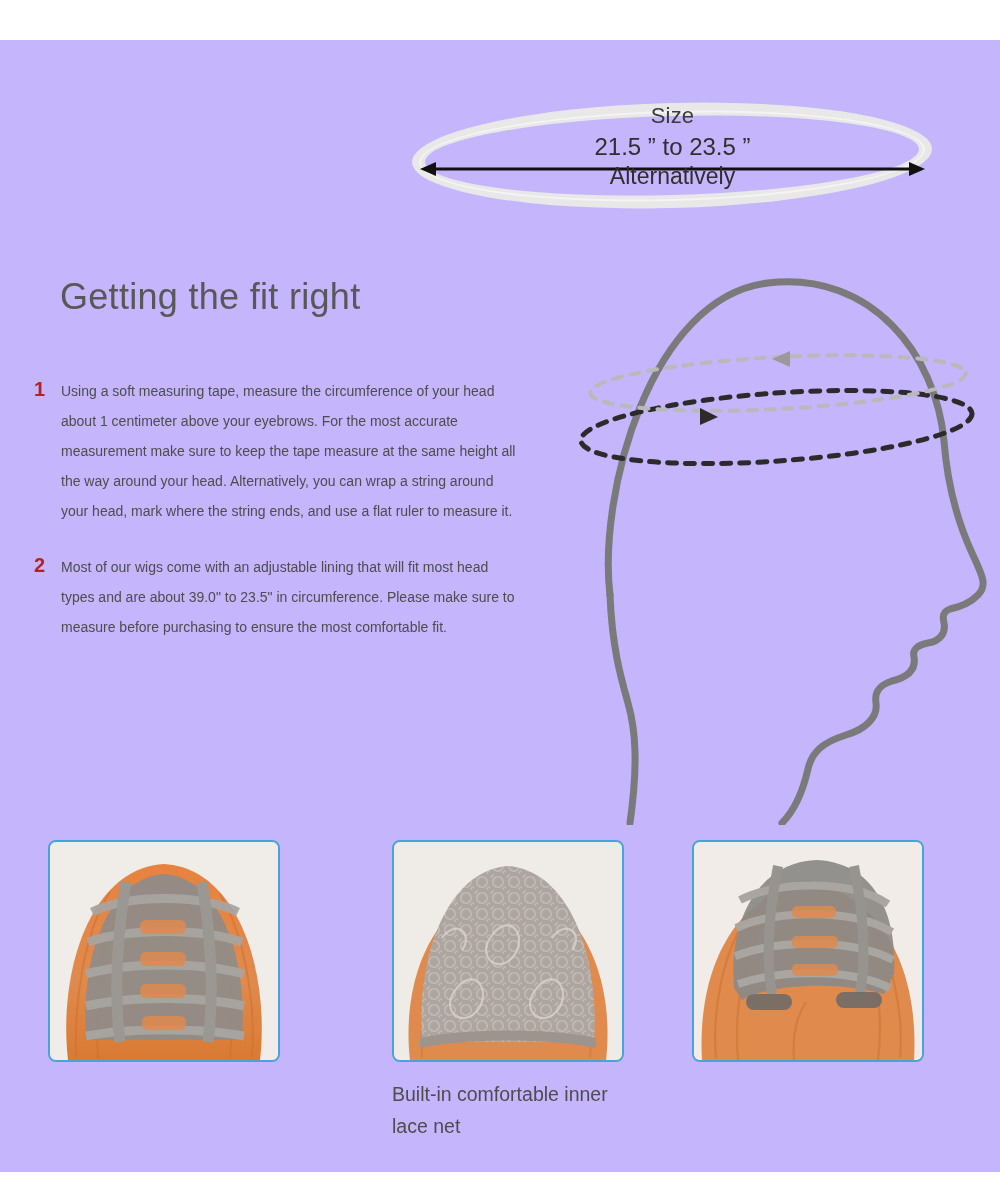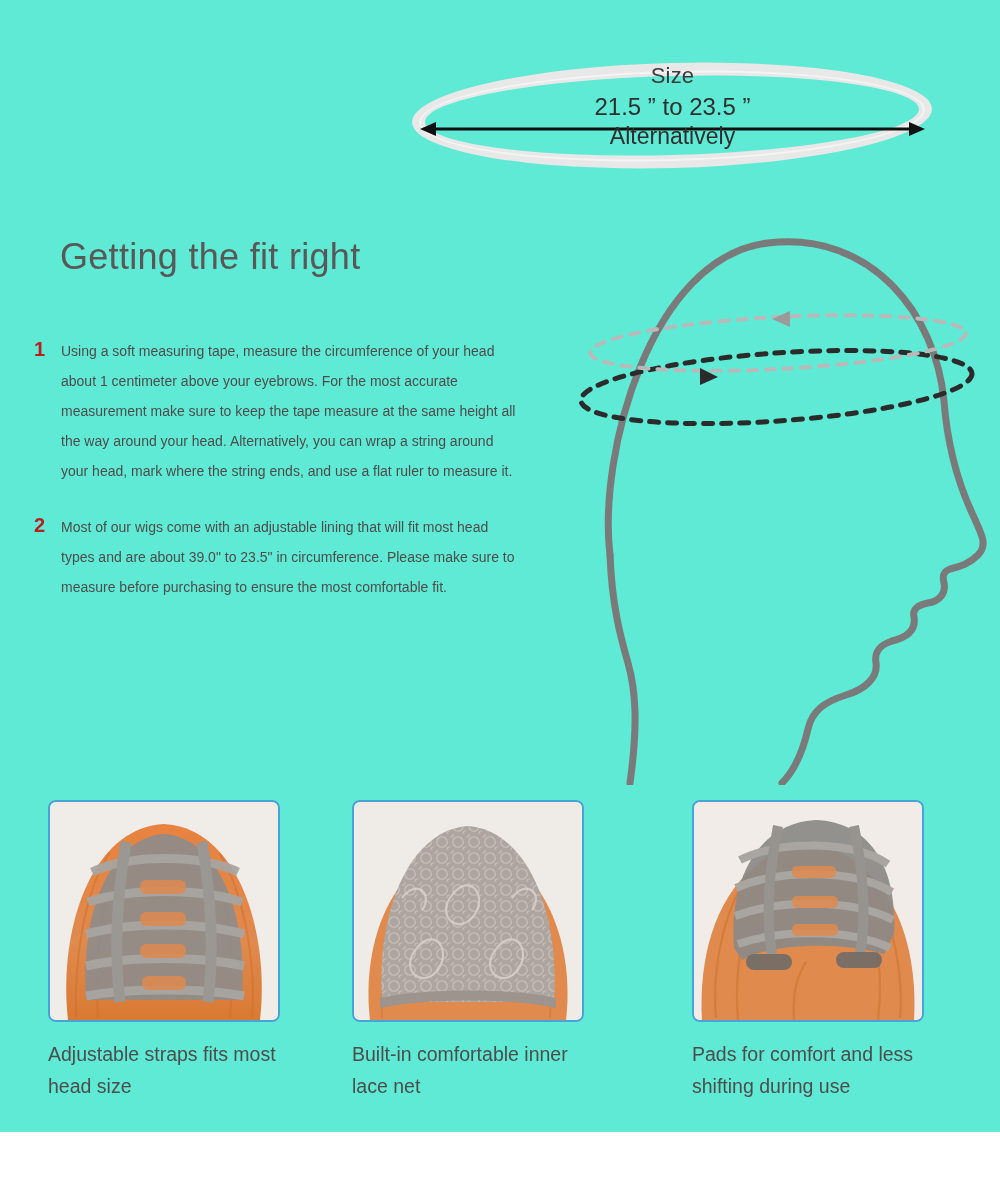--- a/index.html
+++ b/index.html
@@ -4,21 +4,21 @@
 <style>
   * { box-sizing: border-box; }
   html, body {
     margin: 0; padding: 0;
     width: 1000px; height: 1194px;
     background: #ffffff;
     font-family: "Liberation Sans", sans-serif;
     color: #4a4a4a;
     overflow: hidden;
   }
-  .page { position: relative; width: 1000px; height: 1132px; background:#5eead4; }
+  .page { position: relative; width: 1000px; height: 1132px; background:#c4b5fd;margin-top:40px; }
 
   
   .size-band { position: absolute; left: 400px; top: 45px; width: 545px; height: 135px; }
   .band-ellipse {
     position: absolute; left: 12px; top: 18px; width: 520px; height: 105px;
     border: 13px solid #e8e8e8; border-radius: 50%;
     transform: rotate(-1.5deg);
   }
   .band-ellipse.inner {
     left: 19px; top: 26px; width: 506px; height: 90px;
@@ -56,21 +56,21 @@
     font-size: 14px; line-height: 30px; color: #4d4d4d;
   }
 
   
   .head-wrap { position: absolute; left: 520px; top: 205px; width: 470px; height: 580px; }
 
   
   .cards { position: absolute; left: 0; top: 800px; width: 1000px; height: 360px; }
   .card { position: absolute; top: 0; width: 232px; }
   .card.c1 { left: 48px; }
-  .card.c2 { left: 352px; }
+  .card.c2 { left: 392px; }
   .card.c3 { left: 692px; }
   .card-img {
     width: 232px; height: 222px;
     border: 2px solid #4aa3d8;
     border-radius: 8px;
     background: #d9cfc6;
     overflow: hidden;
     position: relative;
   }
   .card-caption {
@@ -182,21 +182,20 @@
           </g>
 
           <g fill="#e08a4e" opacity=".85">
             <rect x="90" y="78" width="46" height="14" rx="6"></rect>
             <rect x="90" y="110" width="46" height="14" rx="6"></rect>
             <rect x="90" y="142" width="46" height="14" rx="6"></rect>
             <rect x="92" y="174" width="44" height="14" rx="6"></rect>
           </g>
         </svg>
       </div>
-      <div class="card-caption">Adjustable straps fits most head size</div>
     </div>
 
     <div class="card c2">
       <div class="card-img">
         <svg width="228" height="218" viewBox="0 0 228 218">
           <defs>
             <pattern id="lace" width="16" height="16" patternUnits="userSpaceOnUse">
               <rect width="16" height="16" fill="#b4ada6"></rect>
               <circle cx="8" cy="8" r="5.2" fill="none" stroke="#cfc7c0" stroke-width="1.6"></circle>
               <circle cx="0" cy="0" r="3.2" fill="none" stroke="#cfc7c0" stroke-width="1.3"></circle>
@@ -262,17 +261,16 @@
             <rect x="98" y="94" width="46" height="12" rx="5"></rect>
             <rect x="98" y="122" width="46" height="12" rx="5"></rect>
           </g>
 
           <g fill="#6f6c68" opacity=".9">
             <rect x="52" y="152" width="46" height="16" rx="8"></rect>
             <rect x="142" y="150" width="46" height="16" rx="8"></rect>
           </g>
         </svg>
       </div>
-      <div class="card-caption">Pads for comfort and less shifting during use</div>
     </div>
 
   </div>
 </div>
 
 </body></html>

